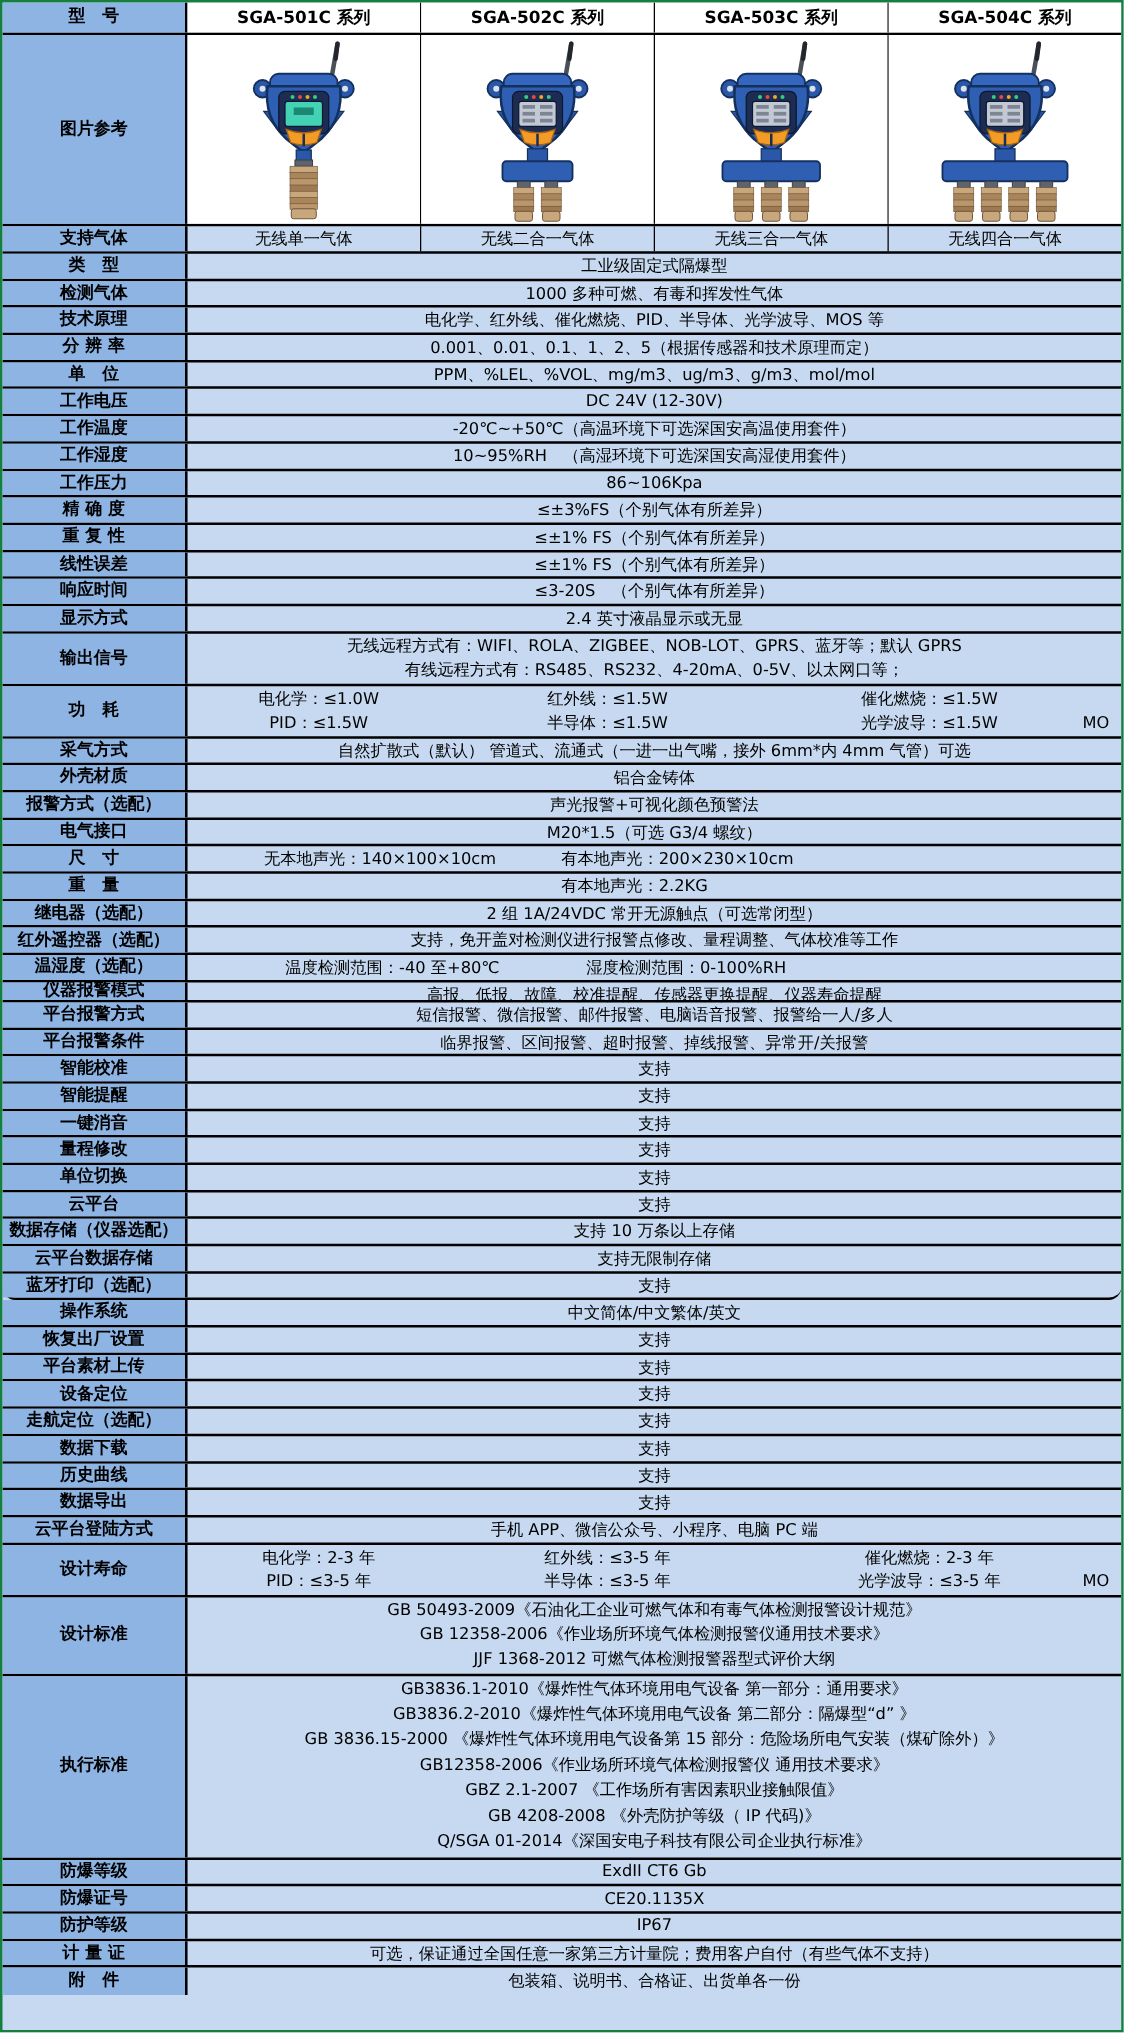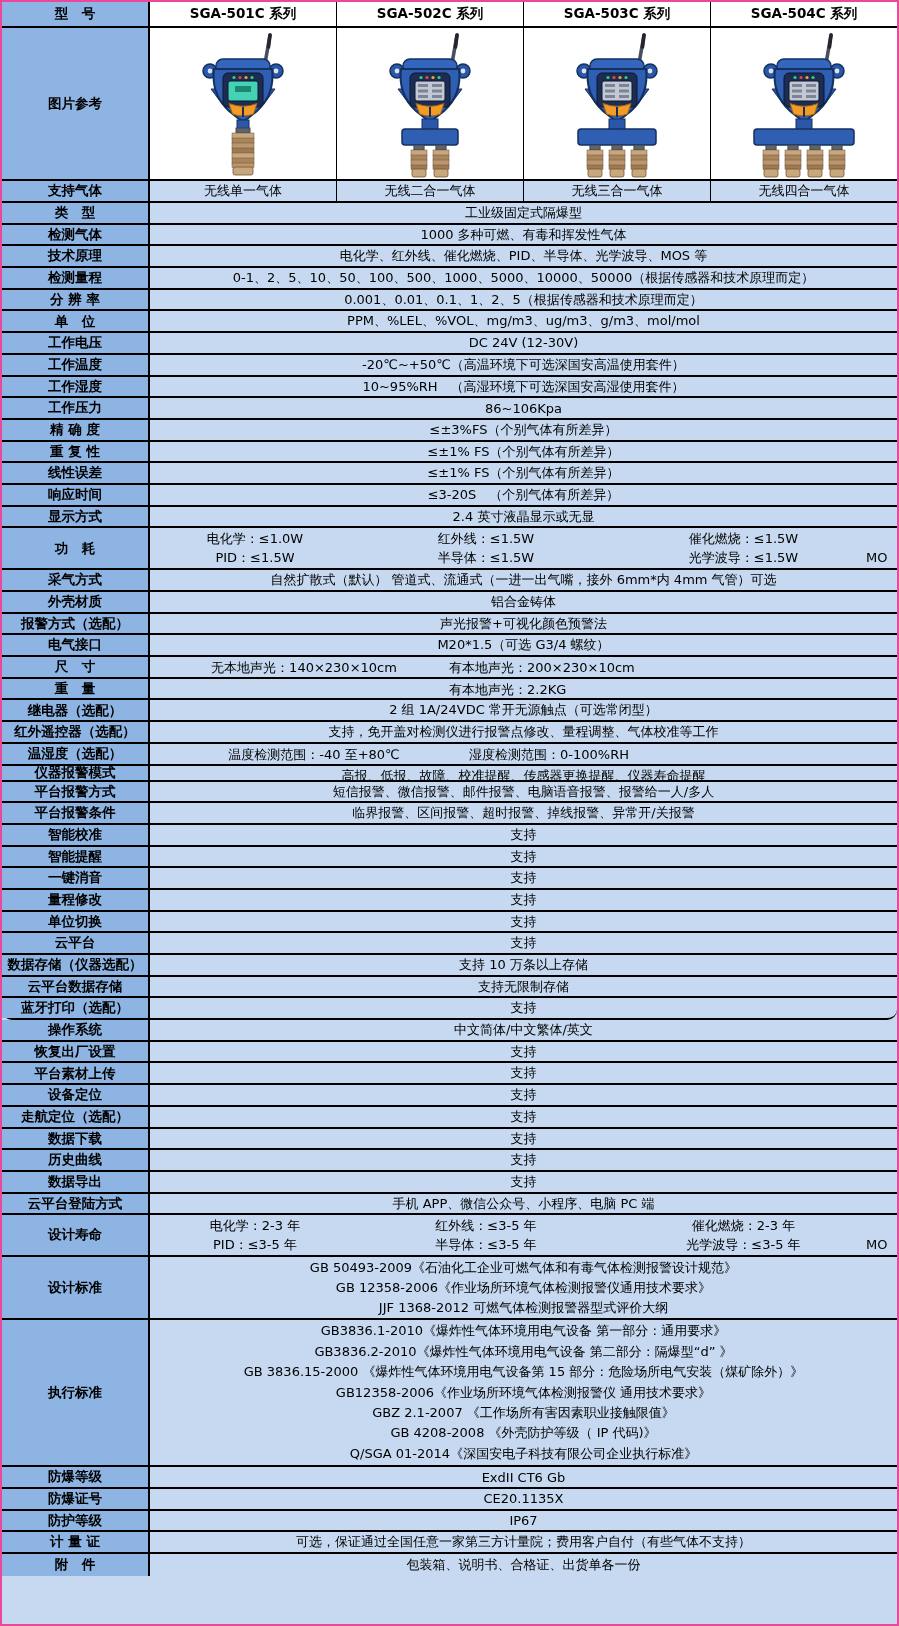--- a/index.html
+++ b/index.html
@@ -4,21 +4,21 @@
 <style>
   * { box-sizing: border-box; }
   html,body { margin:0; padding:0; background:#ffffff; }
   body {
     font-family: "DejaVu Sans", "Liberation Sans", sans-serif;
     color:#000;
     width:899px;
   }
   .sheet {
     width:899px; height:1626px;
-    border:2px solid #ec4899;
+    border:2px solid #15803d;
     background:var(--cell-bg,#C6D9F0);
     overflow:hidden;
     display:flex; flex-direction:column;
   }
   .row { display:flex; border-bottom:2px solid #000; flex-shrink:0; }
   #spec-rows .spec-row:last-child { border-bottom:none; }
   .label-cell {
     flex:0 0 148px; width:148px;
     background:var(--label-bg,#8DB4E2);
     border-right:2px solid #000;
@@ -275,26 +275,20 @@
           <span>1000 多种可燃、有毒和挥发性气体</span>
         </div>
       </div>
       <div class="row spec-row" style="height: 21.7px;">
         <div class="label-cell">技术原理</div>
         <div class="value-cell">
           <span>电化学、红外线、催化燃烧、PID、半导体、光学波导、MOS 等</span>
         </div>
       </div>
       <div class="row spec-row" style="height: 21.7px;">
-        <div class="label-cell">检测量程</div>
-        <div class="value-cell">
-          <span>0-1、2、5、10、50、100、500、1000、5000、10000、50000（根据传感器和技术原理而定）</span>
-        </div>
-      </div>
-      <div class="row spec-row" style="height: 21.7px;">
         <div class="label-cell">分 辨 率</div>
         <div class="value-cell">
           <span>0.001、0.01、0.1、1、2、5（根据传感器和技术原理而定）</span>
         </div>
       </div>
       <div class="row spec-row" style="height: 21.7px;">
         <div class="label-cell">单　位</div>
         <div class="value-cell">
           <span>PPM、%LEL、%VOL、mg/m3、ug/m3、g/m3、mol/mol</span>
         </div>
@@ -344,20 +338,27 @@
       <div class="row spec-row" style="height: 21.7px;">
         <div class="label-cell">响应时间</div>
         <div class="value-cell">
           <span>≤3-20S　（个别气体有所差异）</span>
         </div>
       </div>
       <div class="row spec-row" style="height: 21.7px;">
         <div class="label-cell">显示方式</div>
         <div class="value-cell">
           <span>2.4 英寸液晶显示或无显</span>
+        </div>
+      </div>
+      <div class="row spec-row" style="height: 42px;">
+        <div class="label-cell">输出信号</div>
+        <div class="value-cell">
+          <div class="vline">无线远程方式有：WIFI、ROLA、ZIGBEE、NOB-LOT、GPRS、蓝牙等；默认 GPRS</div>
+          <div class="vline">有线远程方式有：RS485、RS232、4-20mA、0-5V、以太网口等；</div>
         </div>
       </div>
       <div class="row spec-row" style="height: 42px;">
         <div class="label-cell">功　耗</div>
         <div class="value-cell">
           <div class="vline tabs"><span class="seg0">电化学：≤1.0W</span><span class="seg1">红外线：≤1.5W</span><span class="seg2">催化燃烧：≤1.5W</span></div>
           <div class="vline tabs"><span class="seg0">PID：≤1.5W</span><span class="seg1">半导体：≤1.5W</span><span class="seg2">光学波导：≤1.5W</span><span class="seg3">MOS：≤1.5W</span></div>
         </div>
       </div>
       <div class="row spec-row" style="height: 21.7px;">
@@ -380,21 +381,21 @@
       </div>
       <div class="row spec-row" style="height: 21.7px;">
         <div class="label-cell">电气接口</div>
         <div class="value-cell">
           <span>M20*1.5（可选 G3/4 螺纹）</span>
         </div>
       </div>
       <div class="row spec-row" style="height: 21.7px;">
         <div class="label-cell">尺　寸</div>
         <div class="value-cell">
-          <div class="vline tabs"><span style="flex: 0 0 290px;">无本地声光：140×230×10cm</span><span>有本地声光：200×230×10cm</span></div>
+          <div class="vline tabs"><span style="flex: 0 0 290px;">无本地声光：140×100×10cm</span><span>有本地声光：200×230×10cm</span></div>
         </div>
       </div>
       <div class="row spec-row" style="height: 21.7px;">
         <div class="label-cell">重　量</div>
         <div class="value-cell">
           <div class="vline tabs"><span style="flex: 0 0 290px; margin-top: 20px;">无本地声光：2KG</span><span>有本地声光：2.2KG</span></div>
         </div>
       </div>
       <div class="row spec-row" style="height: 21.7px;">
         <div class="label-cell">继电器（选配）</div>

